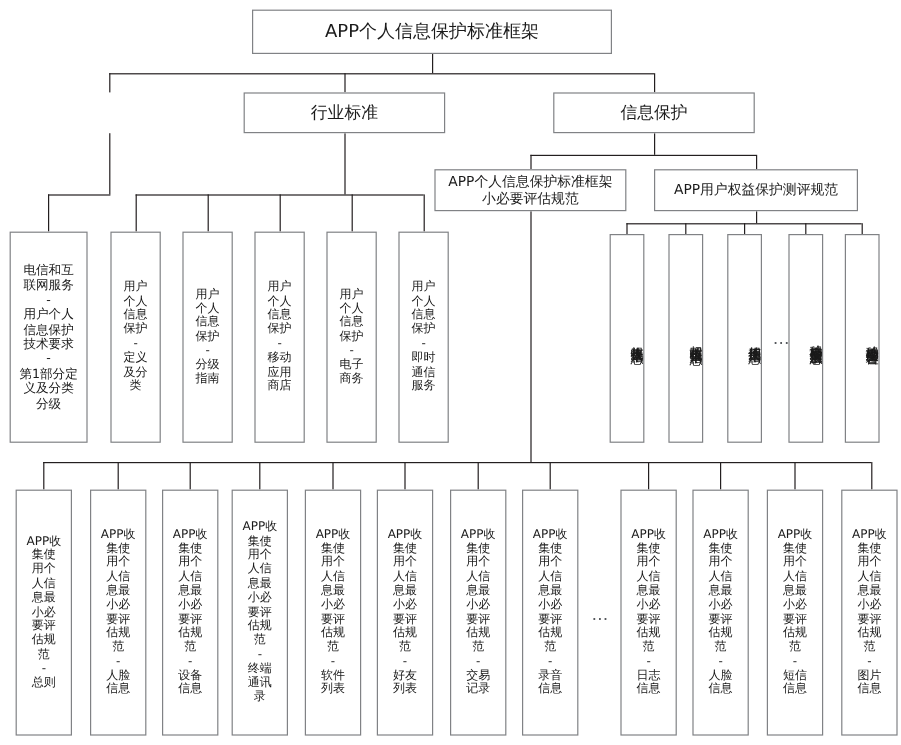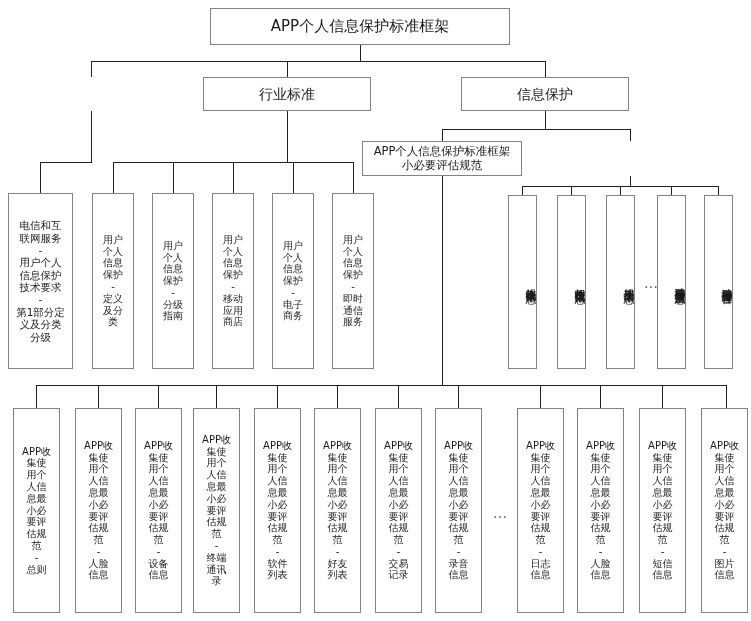--- a/index.html
+++ b/index.html
@@ -118,20 +118,23 @@
     <span class="txt">行业标准</span>
   </div>
   <div class="node t-l2" style="left:461px;top:77px;width:168px;height:34px;">
     <span class="txt">信息保护</span>
   </div>
 
   <div class="node t-l3" style="left:362px;top:141px;width:160px;height:35px;">
     <span class="txt">APP个人信息保护标准框架
 小必要评估规范</span>
   </div>
+  <div class="node t-l3" style="left:545px;top:141px;width:170px;height:35px;">
+    <span class="txt">APP用户权益保护测评规范</span>
+  </div>
 
   <div class="node t-leaf" style="left:8px;top:193px;width:65px;height:176px;">
     <span class="txt">电信和互
 联网服务
 -
 用户个人
 信息保护
 技术要求
 -
 第1部分定

